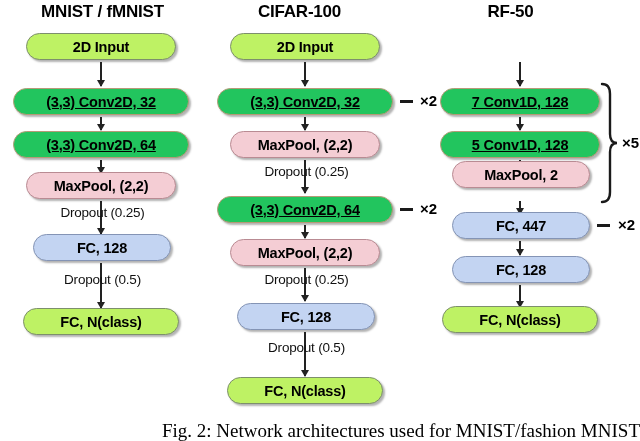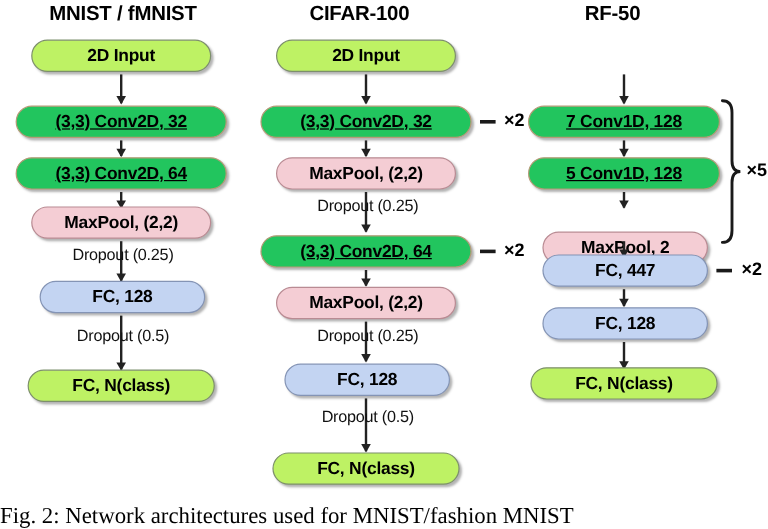--- a/index.html
+++ b/index.html
@@ -81,21 +81,21 @@
   }
 
   
   .brace{position:absolute;}
   .brace svg{display:block;}
 
   
   #caption{
     position:absolute;
     left:0;top:420px;width:640px;
-    text-align:left;
+    text-align:right;
     font-family:"Liberation Serif", serif;
     font-size:19px;
     color:#000;
     white-space:nowrap;
     overflow:hidden;
   }
 </style>
 </head>
 <body>
 
@@ -164,21 +164,21 @@
     <div class="col-title" style="left:-22px;width:205px;">RF-50</div>
 
     <div class="arrow" style="left:89px;top:62px;height:24px;"></div>
 
     <div class="node n-orange" style="left:10px;top:88px;width:160px;">7 Conv1D, 128</div>
     <div class="arrow" style="left:89px;top:117px;height:13px;"></div>
 
     <div class="node n-orange" style="left:10px;top:131px;width:160px;">5 Conv1D, 128</div>
     <div class="arrow" style="left:89px;top:160px;height:13px;"></div>
 
-    <div class="node n-pink" style="left:22px;top:161px;width:138px;margin-top:32px;">MaxPool, 2</div>
+    <div class="node n-pink" style="left:22px;top:161px;width:138px;">MaxPool, 2</div>
 
     <div class="brace" style="left:170px;top:82px;">
       <svg width="18" height="122" viewBox="0 0 18 122">
         <path d="M2 2 Q10 2 10 12 L10 52 Q10 61 17 61 Q10 61 10 70 L10 110 Q10 120 2 120" fill="none" stroke="#1a1a1a" stroke-width="2.4" stroke-linecap="round"></path>
       </svg>
     </div>
     <div class="rep-label" style="left:192px;top:134px;">×5</div>
 
     <div class="arrow" style="left:89px;top:201px;height:13px;"></div>
 

